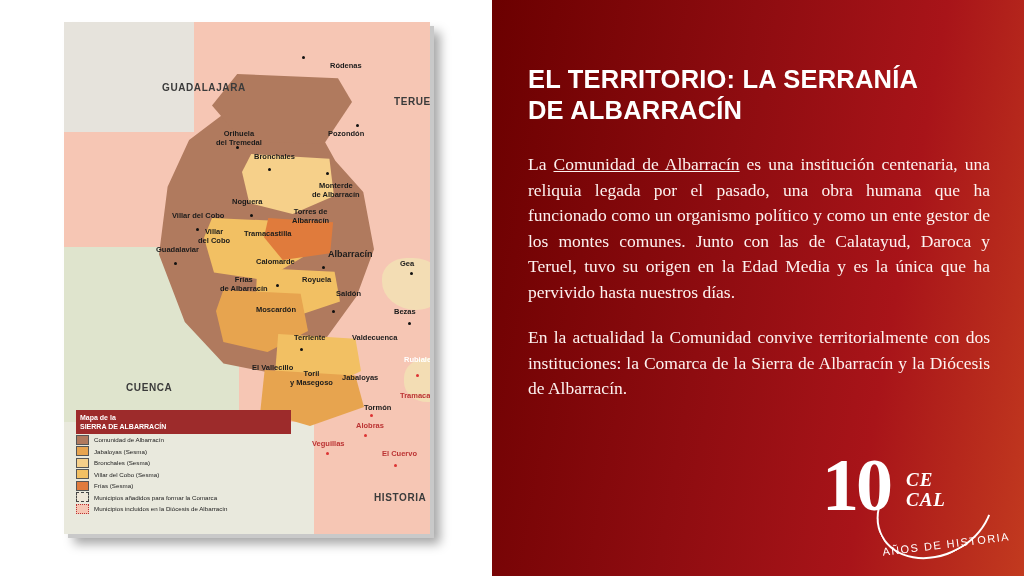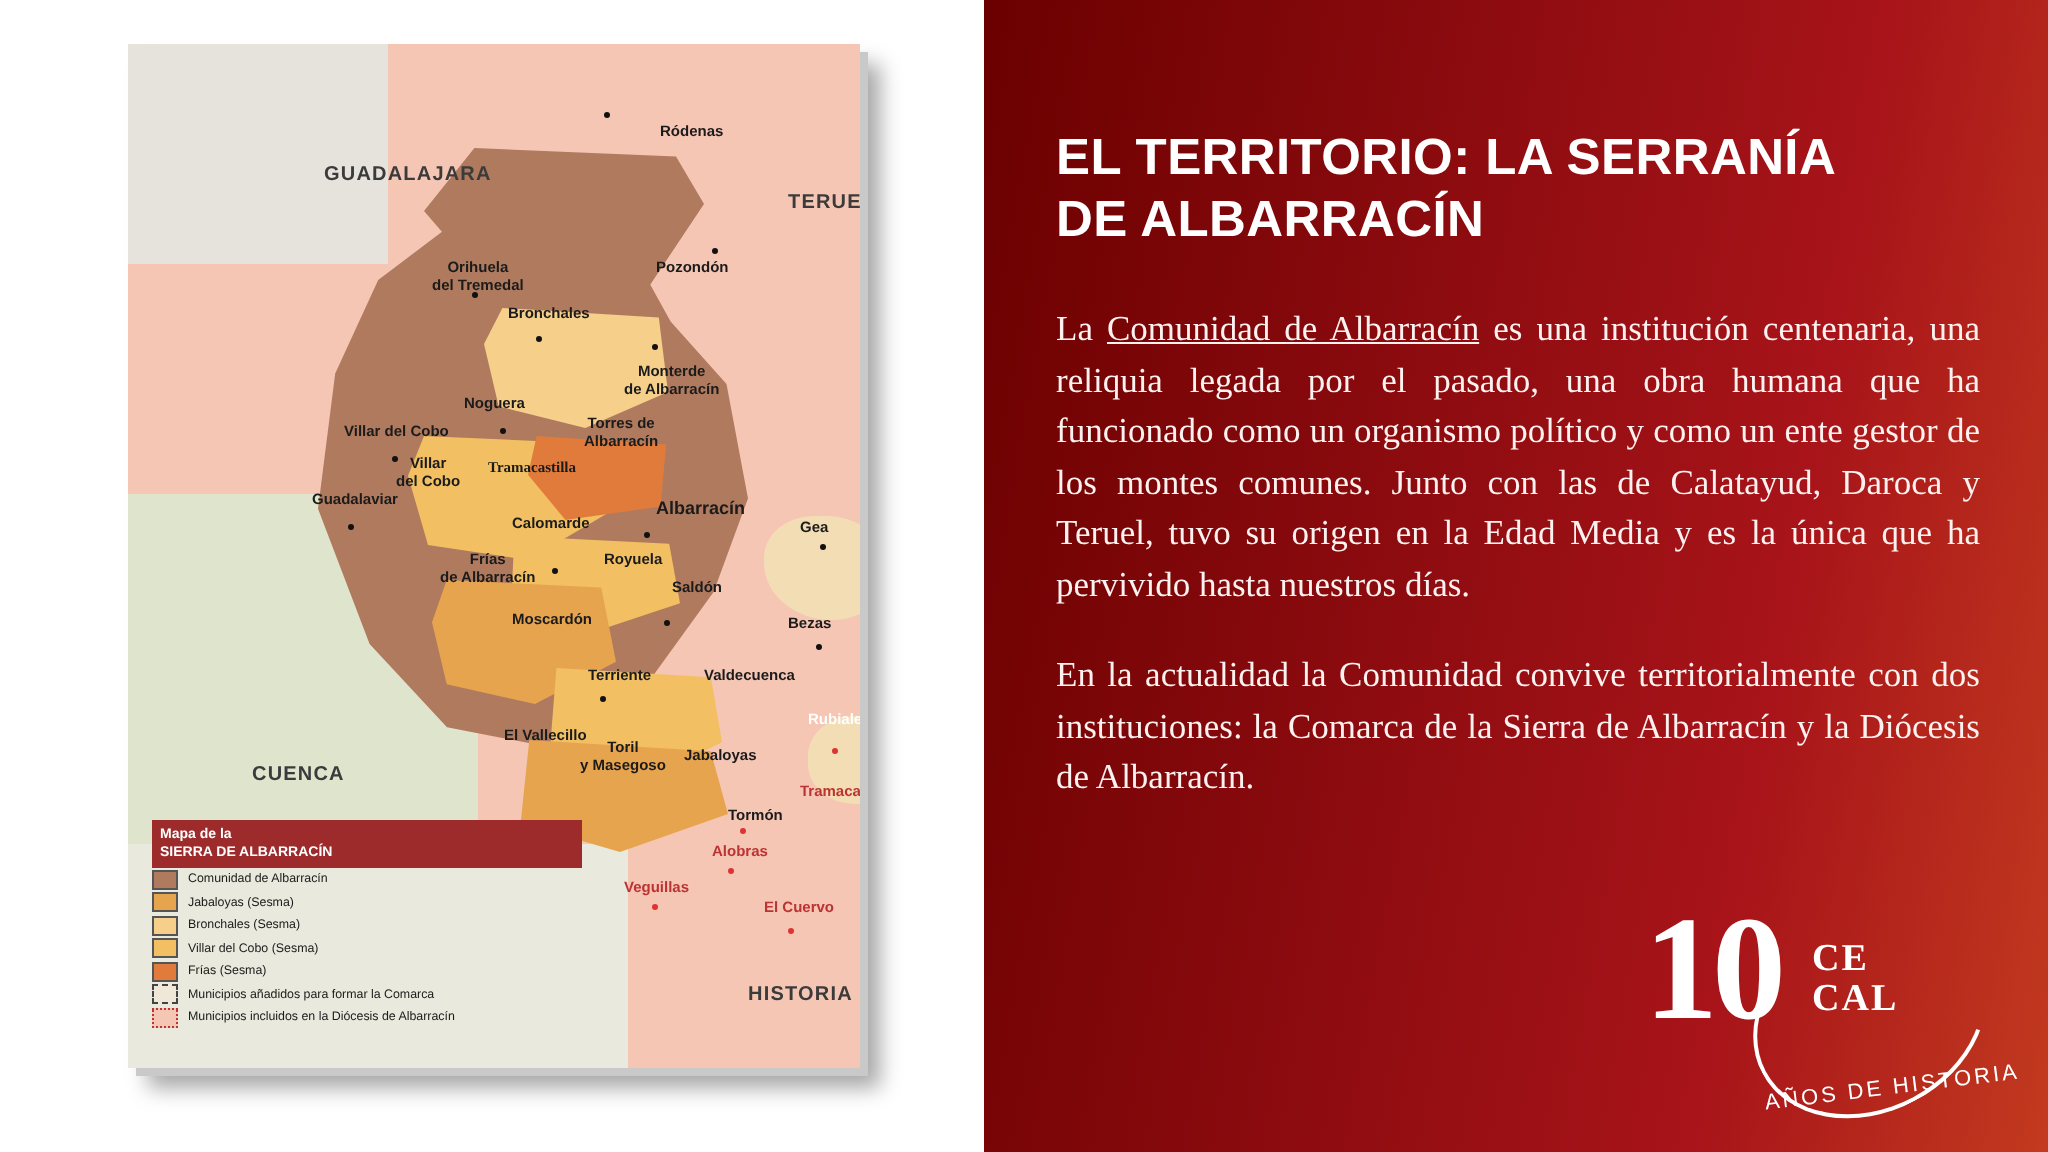--- a/index.html
+++ b/index.html
@@ -81,21 +81,21 @@
   p.body .ul{text-decoration:underline;}
 
   
   .logo{position:absolute;right:12px;bottom:14px;width:190px;height:118px;}
   .logo .ten{
     position:absolute;left:0;top:4px;font-size:74px;line-height:74px;
     font-weight:bold;color:#fff;font-family:"Liberation Serif", serif;letter-spacing:-3px;
   }
   .logo .cecal{
     position:absolute;left:84px;top:26px;font-size:19px;line-height:20px;
-    font-weight:bold;color:#fff;font-family:"Liberation Serif", serif;letter-spacing:1px;
+    font-weight:bold;color:#fff;font-family:"Liberation Serif", serif;letter-spacing:1px;font-style:italic;
   }
   .logo .cecal span{display:block;}
   .logo .arc{
     position:absolute;left:60px;top:94px;font-size:11px;color:#fff;
     letter-spacing:1.5px;font-family:"Liberation Sans", sans-serif;
     transform:rotate(-7deg);
   }
   .logo .swoosh{
     position:absolute;left:52px;top:16px;width:118px;height:92px;
     border:2.5px solid #fff;border-radius:50%;
@@ -137,21 +137,21 @@
 
       <div class="mlabel" style="left:218px;top:40px;padding-left:48px;">Ródenas</div>
       <div class="mlabel" style="left:264px;top:108px;">Pozondón</div>
       <div class="mlabel" style="left:152px;top:108px;">Orihuela<br>del Tremedal</div>
       <div class="mlabel" style="left:190px;top:131px;">Bronchales</div>
       <div class="mlabel" style="left:168px;top:176px;">Noguera</div>
       <div class="mlabel" style="left:248px;top:160px;">Monterde<br>de Albarracín</div>
       <div class="mlabel" style="left:228px;top:186px;">Torres de<br>Albarracín</div>
       <div class="mlabel" style="left:108px;top:190px;">Villar del Cobo</div>
       <div class="mlabel" style="left:134px;top:206px;">Villar<br>del Cobo</div>
-      <div class="mlabel" style="left:180px;top:208px;font-family:Liberation Serif, serif;">Tramacastilla</div>
+      <div class="mlabel" style="left:180px;top:208px;">Tramacastilla</div>
       <div class="mlabel big" style="left:264px;top:228px;">Albarracín</div>
       <div class="mlabel" style="left:92px;top:224px;">Guadalaviar</div>
       <div class="mlabel" style="left:192px;top:236px;">Calomarde</div>
       <div class="mlabel" style="left:336px;top:238px;">Gea</div>
       <div class="mlabel" style="left:238px;top:254px;">Royuela</div>
       <div class="mlabel" style="left:156px;top:254px;">Frías<br>de Albarracín</div>
       <div class="mlabel" style="left:272px;top:268px;">Saldón</div>
       <div class="mlabel" style="left:330px;top:286px;">Bezas</div>
       <div class="mlabel" style="left:192px;top:284px;">Moscardón</div>
       <div class="mlabel" style="left:288px;top:312px;">Valdecuenca</div>

